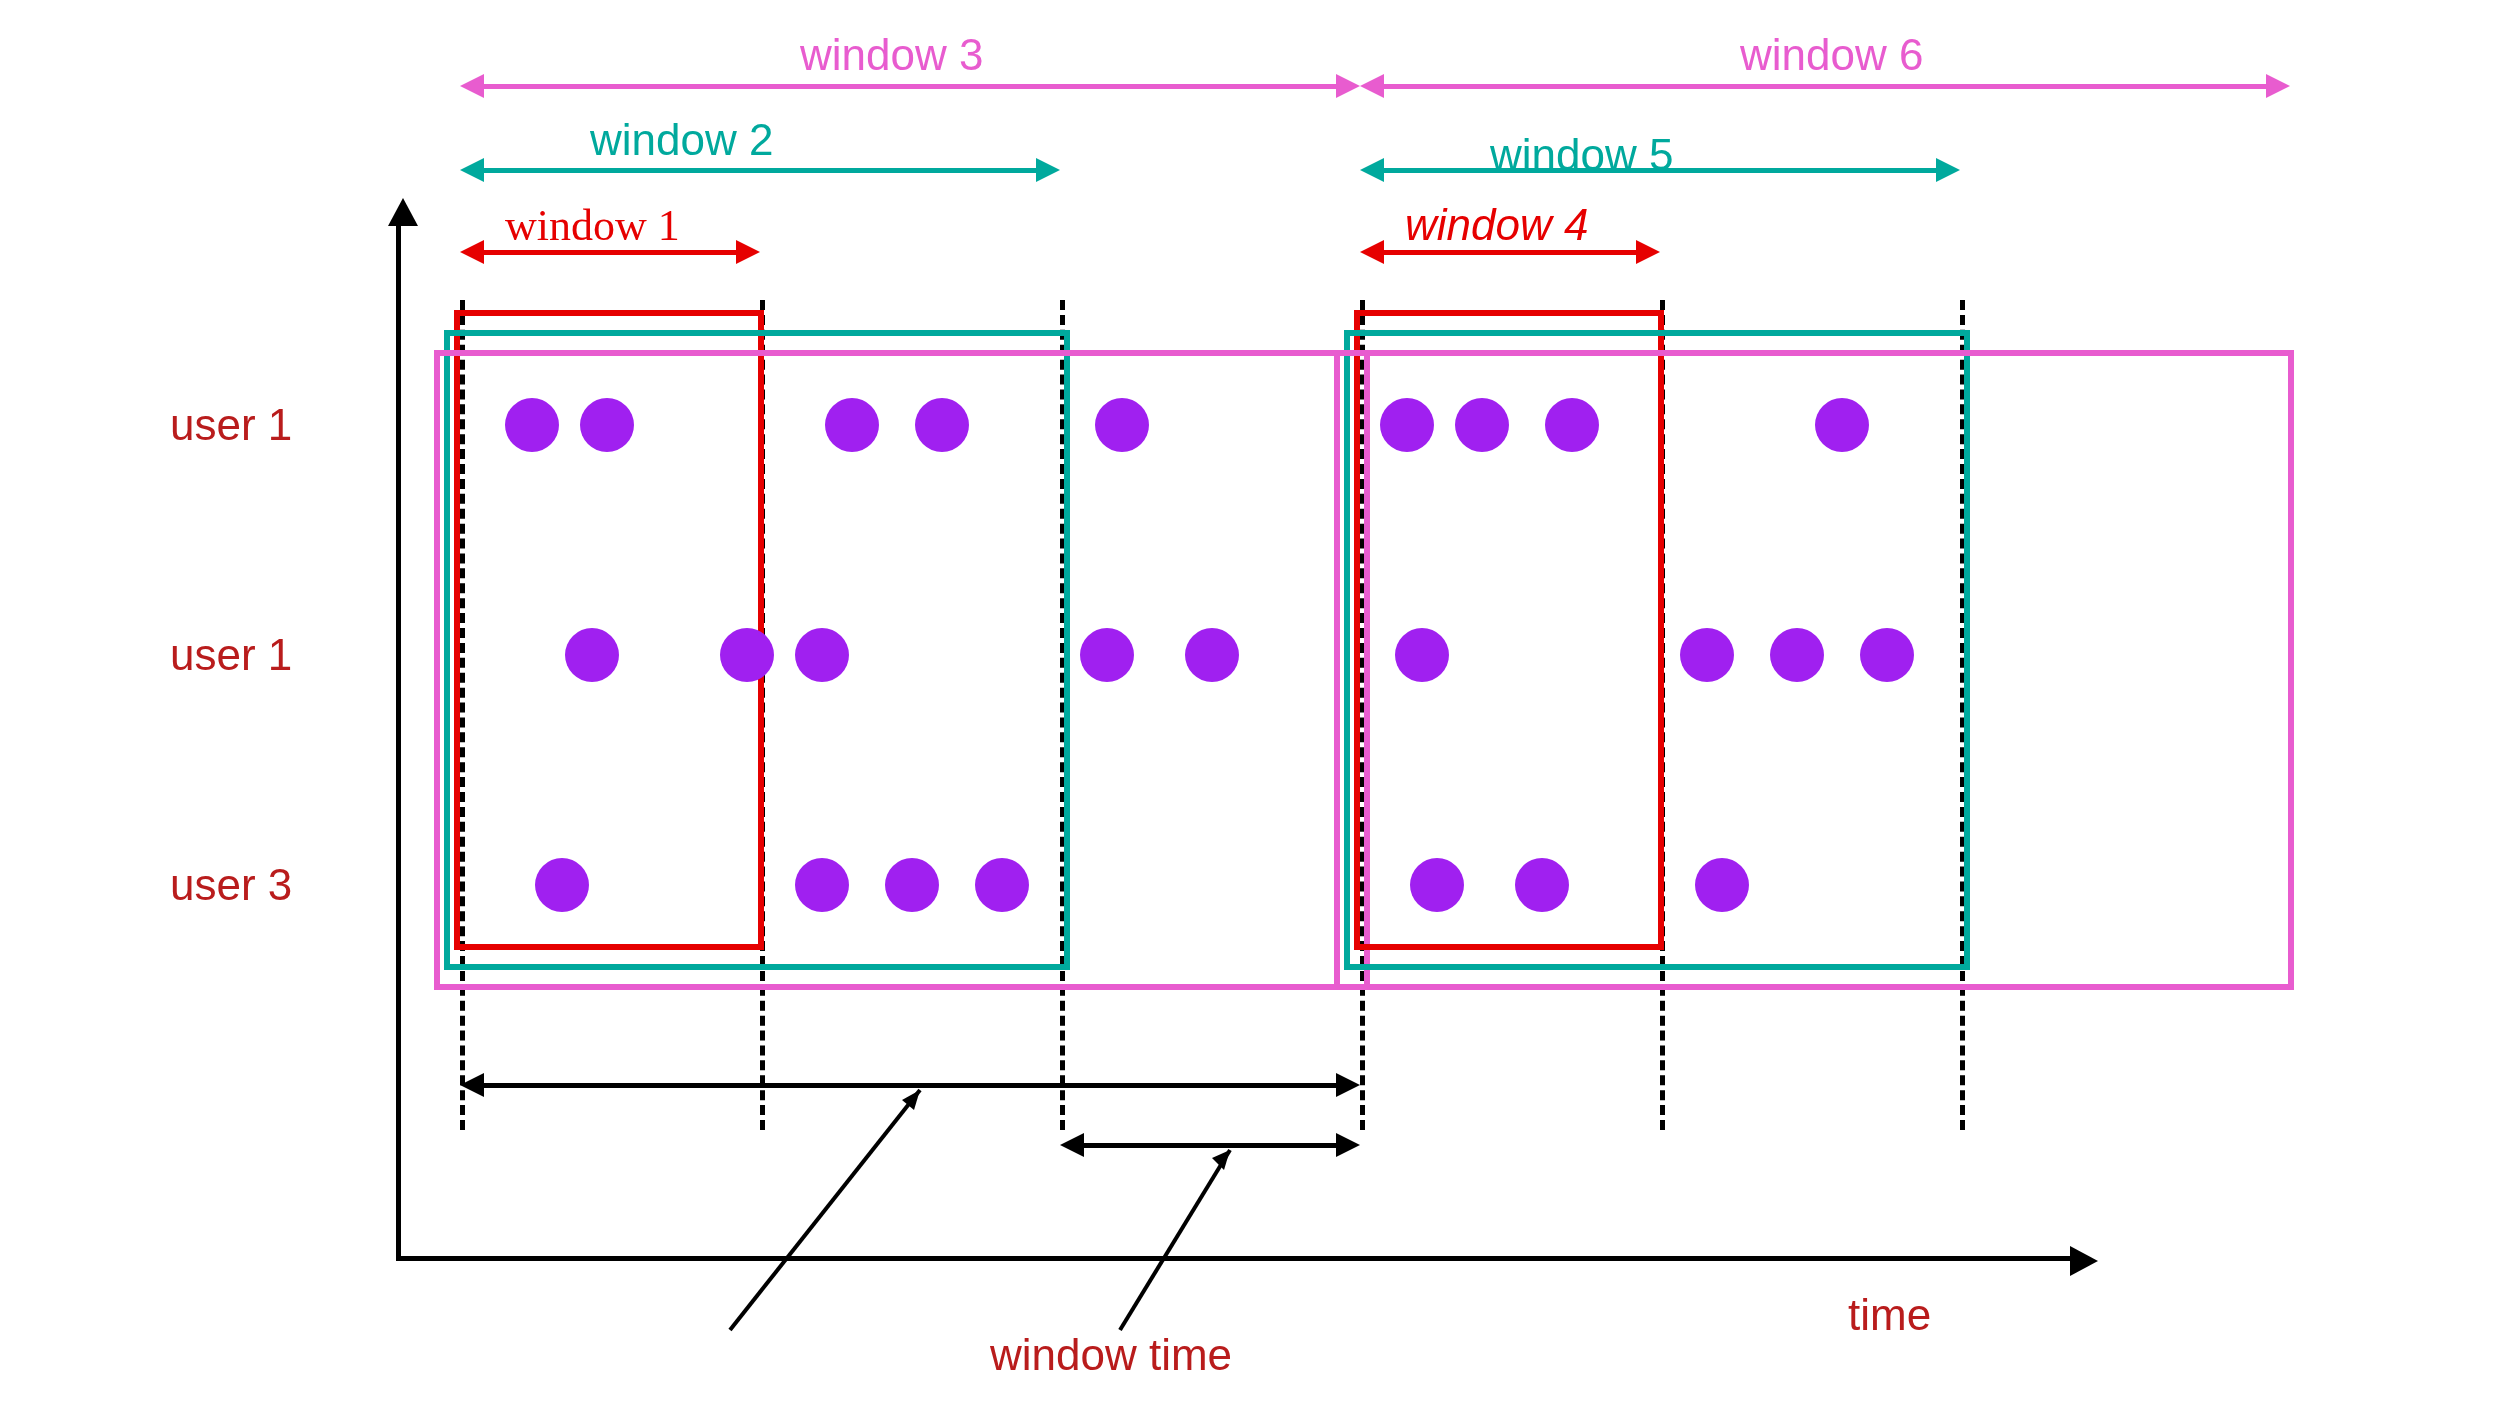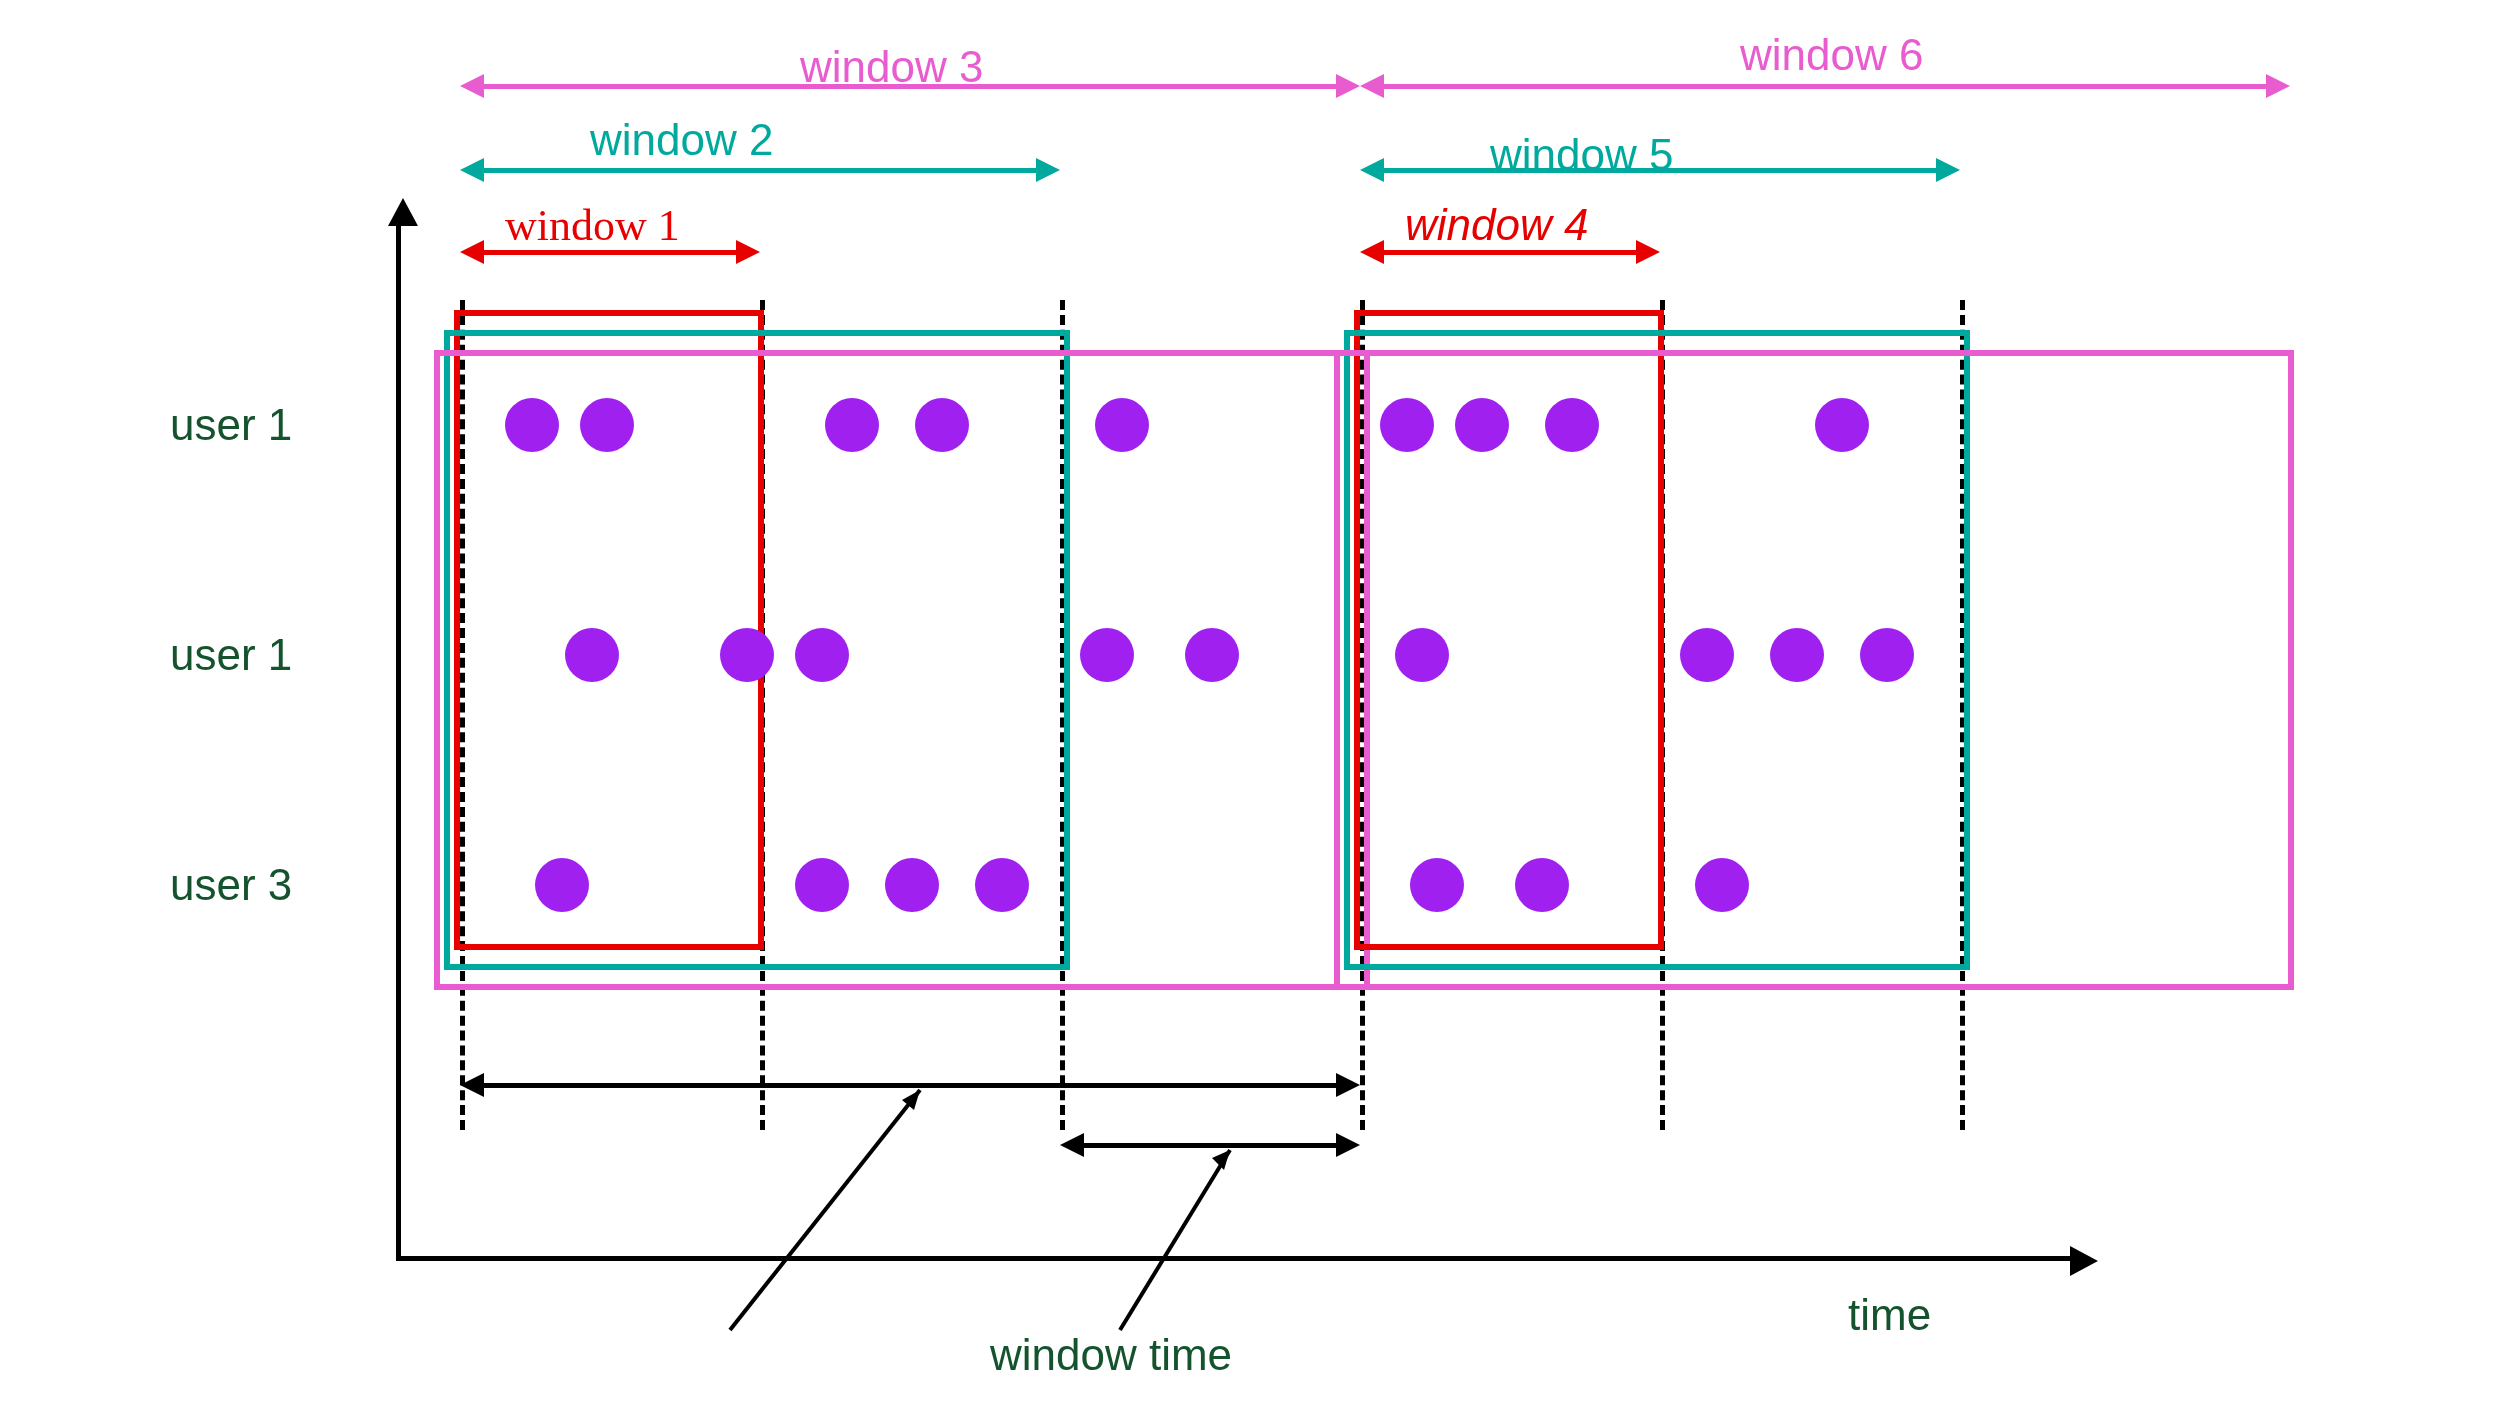--- a/index.html
+++ b/index.html
@@ -12,21 +12,21 @@
     position: relative;
     width: 2499px;
     height: 1406px;
     background: #fff;
   }
   .label {
     position: absolute;
     font-size: 44px;
     white-space: nowrap;
   }
-  .black { color: #14532d; }
+  .black { color: #b91c1c; }
   .magenta { color: #e85ccf; }
   .teal { color: #00a99d; }
   .red { color: #e60000; }
 
   
   .y-axis {
     position: absolute;
     left: 396px;
     top: 220px;
     width: 0;
@@ -147,21 +147,21 @@
   <div class="dbl-arrow c-magenta" style="left:460px;  top:86px;  width:900px;">
     <div class="shaft"></div>
       <div class="head-l"></div>
       <div class="head-r"></div>
   </div>
   <div class="dbl-arrow c-magenta" style="left:1360px; top:86px;  width:930px;">
     <div class="shaft"></div>
       <div class="head-l"></div>
       <div class="head-r"></div>
   </div>
-  <div class="label magenta" style="left:800px;  top:42px;">window 3</div>
+  <div class="label magenta" style="left:800px;  top:30px;">window 3</div>
   <div class="label magenta" style="left:1740px; top:30px;">window 6</div>
 
   <div class="dbl-arrow c-teal" style="left:460px;  top:170px; width:600px;">
     <div class="shaft"></div>
       <div class="head-l"></div>
       <div class="head-r"></div>
   </div>
   <div class="dbl-arrow c-teal" style="left:1360px; top:170px; width:600px;">
     <div class="shaft"></div>
       <div class="head-l"></div>

